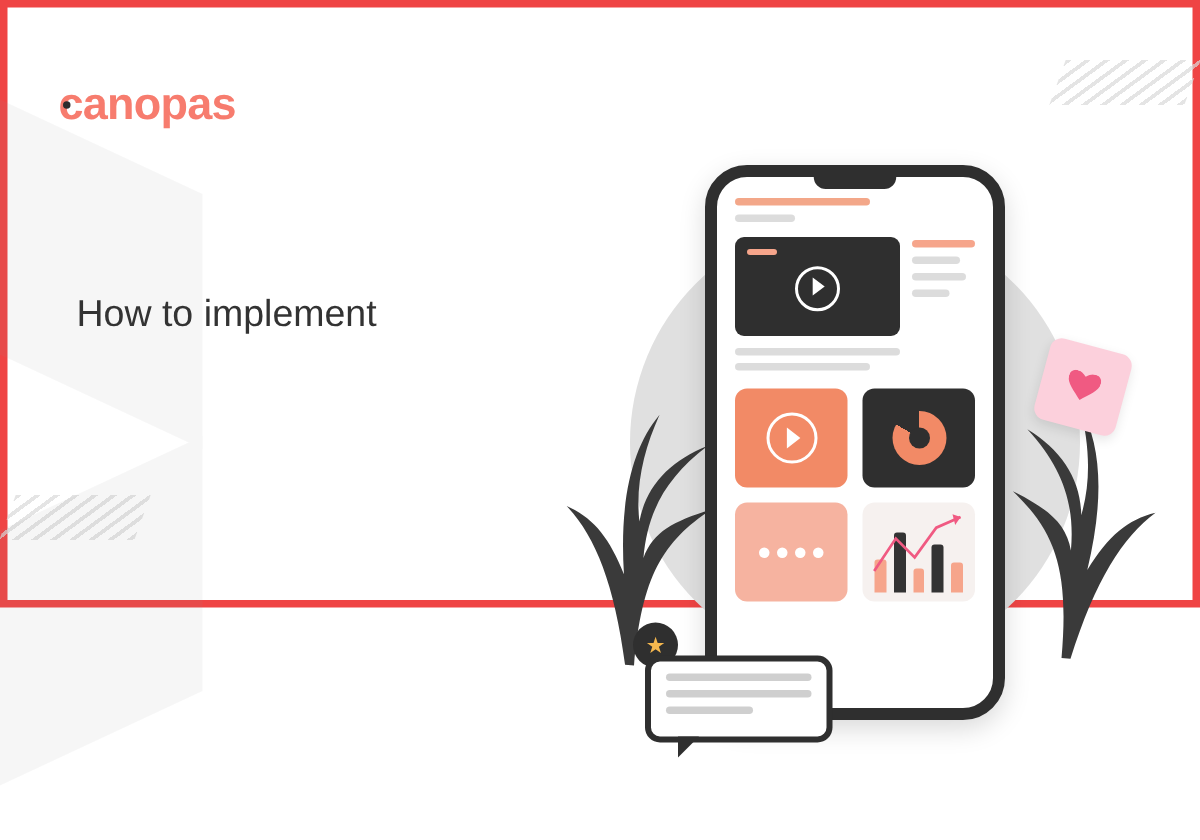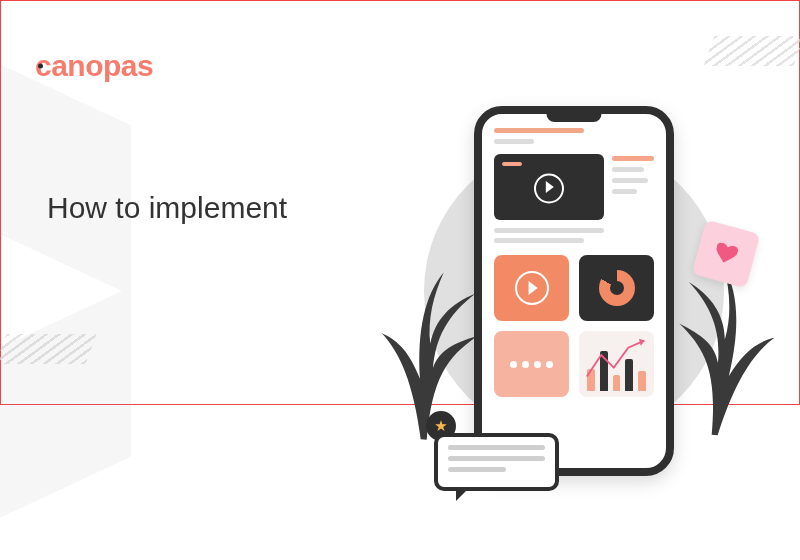--- a/index.html
+++ b/index.html
@@ -9,21 +9,21 @@
     background: #fff;
     font-family: -apple-system, BlinkMacSystemFont, "Segoe UI", Helvetica, Arial, sans-serif;
     overflow: hidden;
     position: relative;
   }
   .canvas {
     position: relative;
     width: 800px;
     height: 405px;
     background: #ffffff;
-    border: 1px solid #ef4444;
+    border: 5px solid #ef4444;
   }
 
   
   .logo {
     position: absolute;
     top: 48px;
     left: 34px;
     font-size: 30px;
     font-weight: 700;
     letter-spacing: -0.5px;
@@ -70,21 +70,21 @@
   .bg-chevron::after  { bottom: 0; transform: skewY(-25deg); }
 
   
   .headline {
     position: absolute;
     left: 46px;
     top: 190px;
     width: 380px;
   }
   .lead {
-    font-size: 30px;
+    font-size: 25px;
     font-weight: 400;
     color: #333;
     margin-bottom: 20px;
   }
   .title {
     font-size: 38px;
     font-weight: 700;
     line-height: 1.35;
     color: #2b2b2b;
   }

